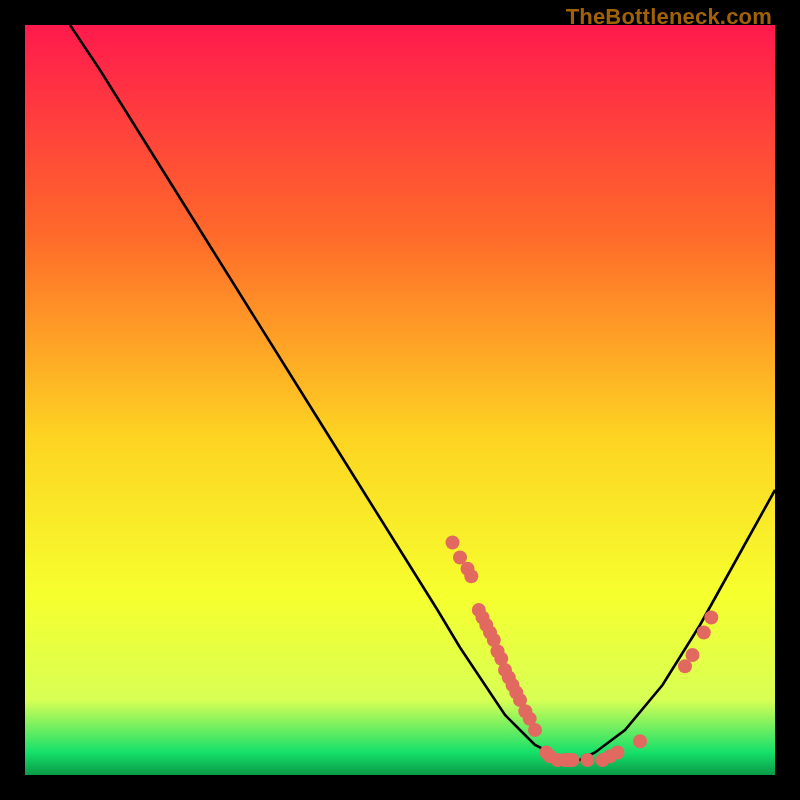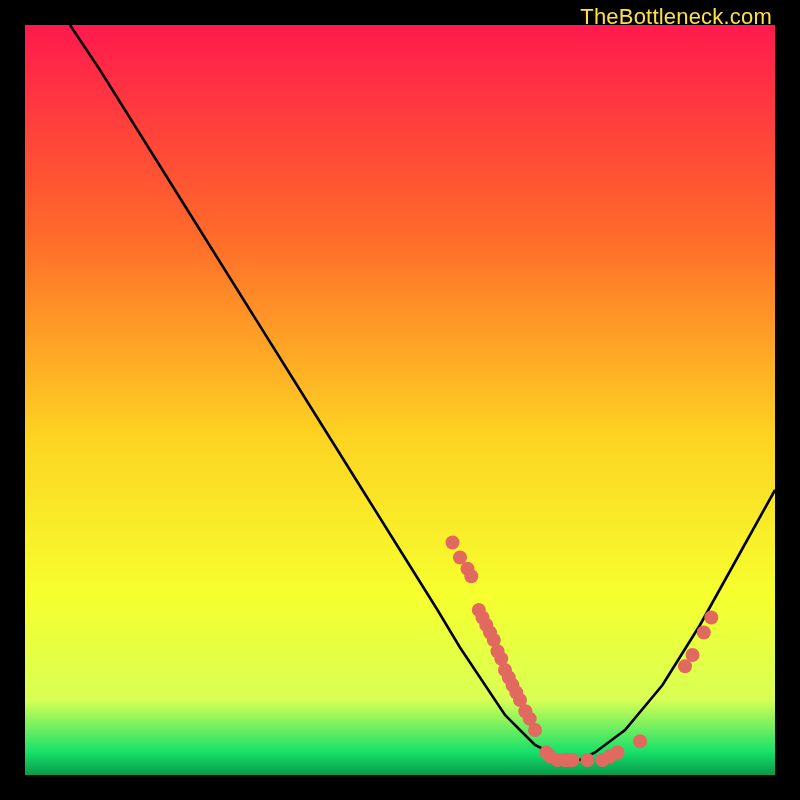--- a/index.html
+++ b/index.html
@@ -16,23 +16,23 @@
     left: 25px;
     width: 750px;
     height: 750px;
     background: #000;
   }
   .watermark {
     position: absolute;
     top: 4px;
     right: 28px;
     font-family: Arial, Helvetica, sans-serif;
-    font-weight: normal;
+    font-weight: bold;
     font-size: 22px;
-    color: #fde047;
+    color: #a16207;
     letter-spacing: 0.2px;
   }
   svg {
     display: block;
   }
 </style>
 </head>
 <body>
 
 <div class="frame">

